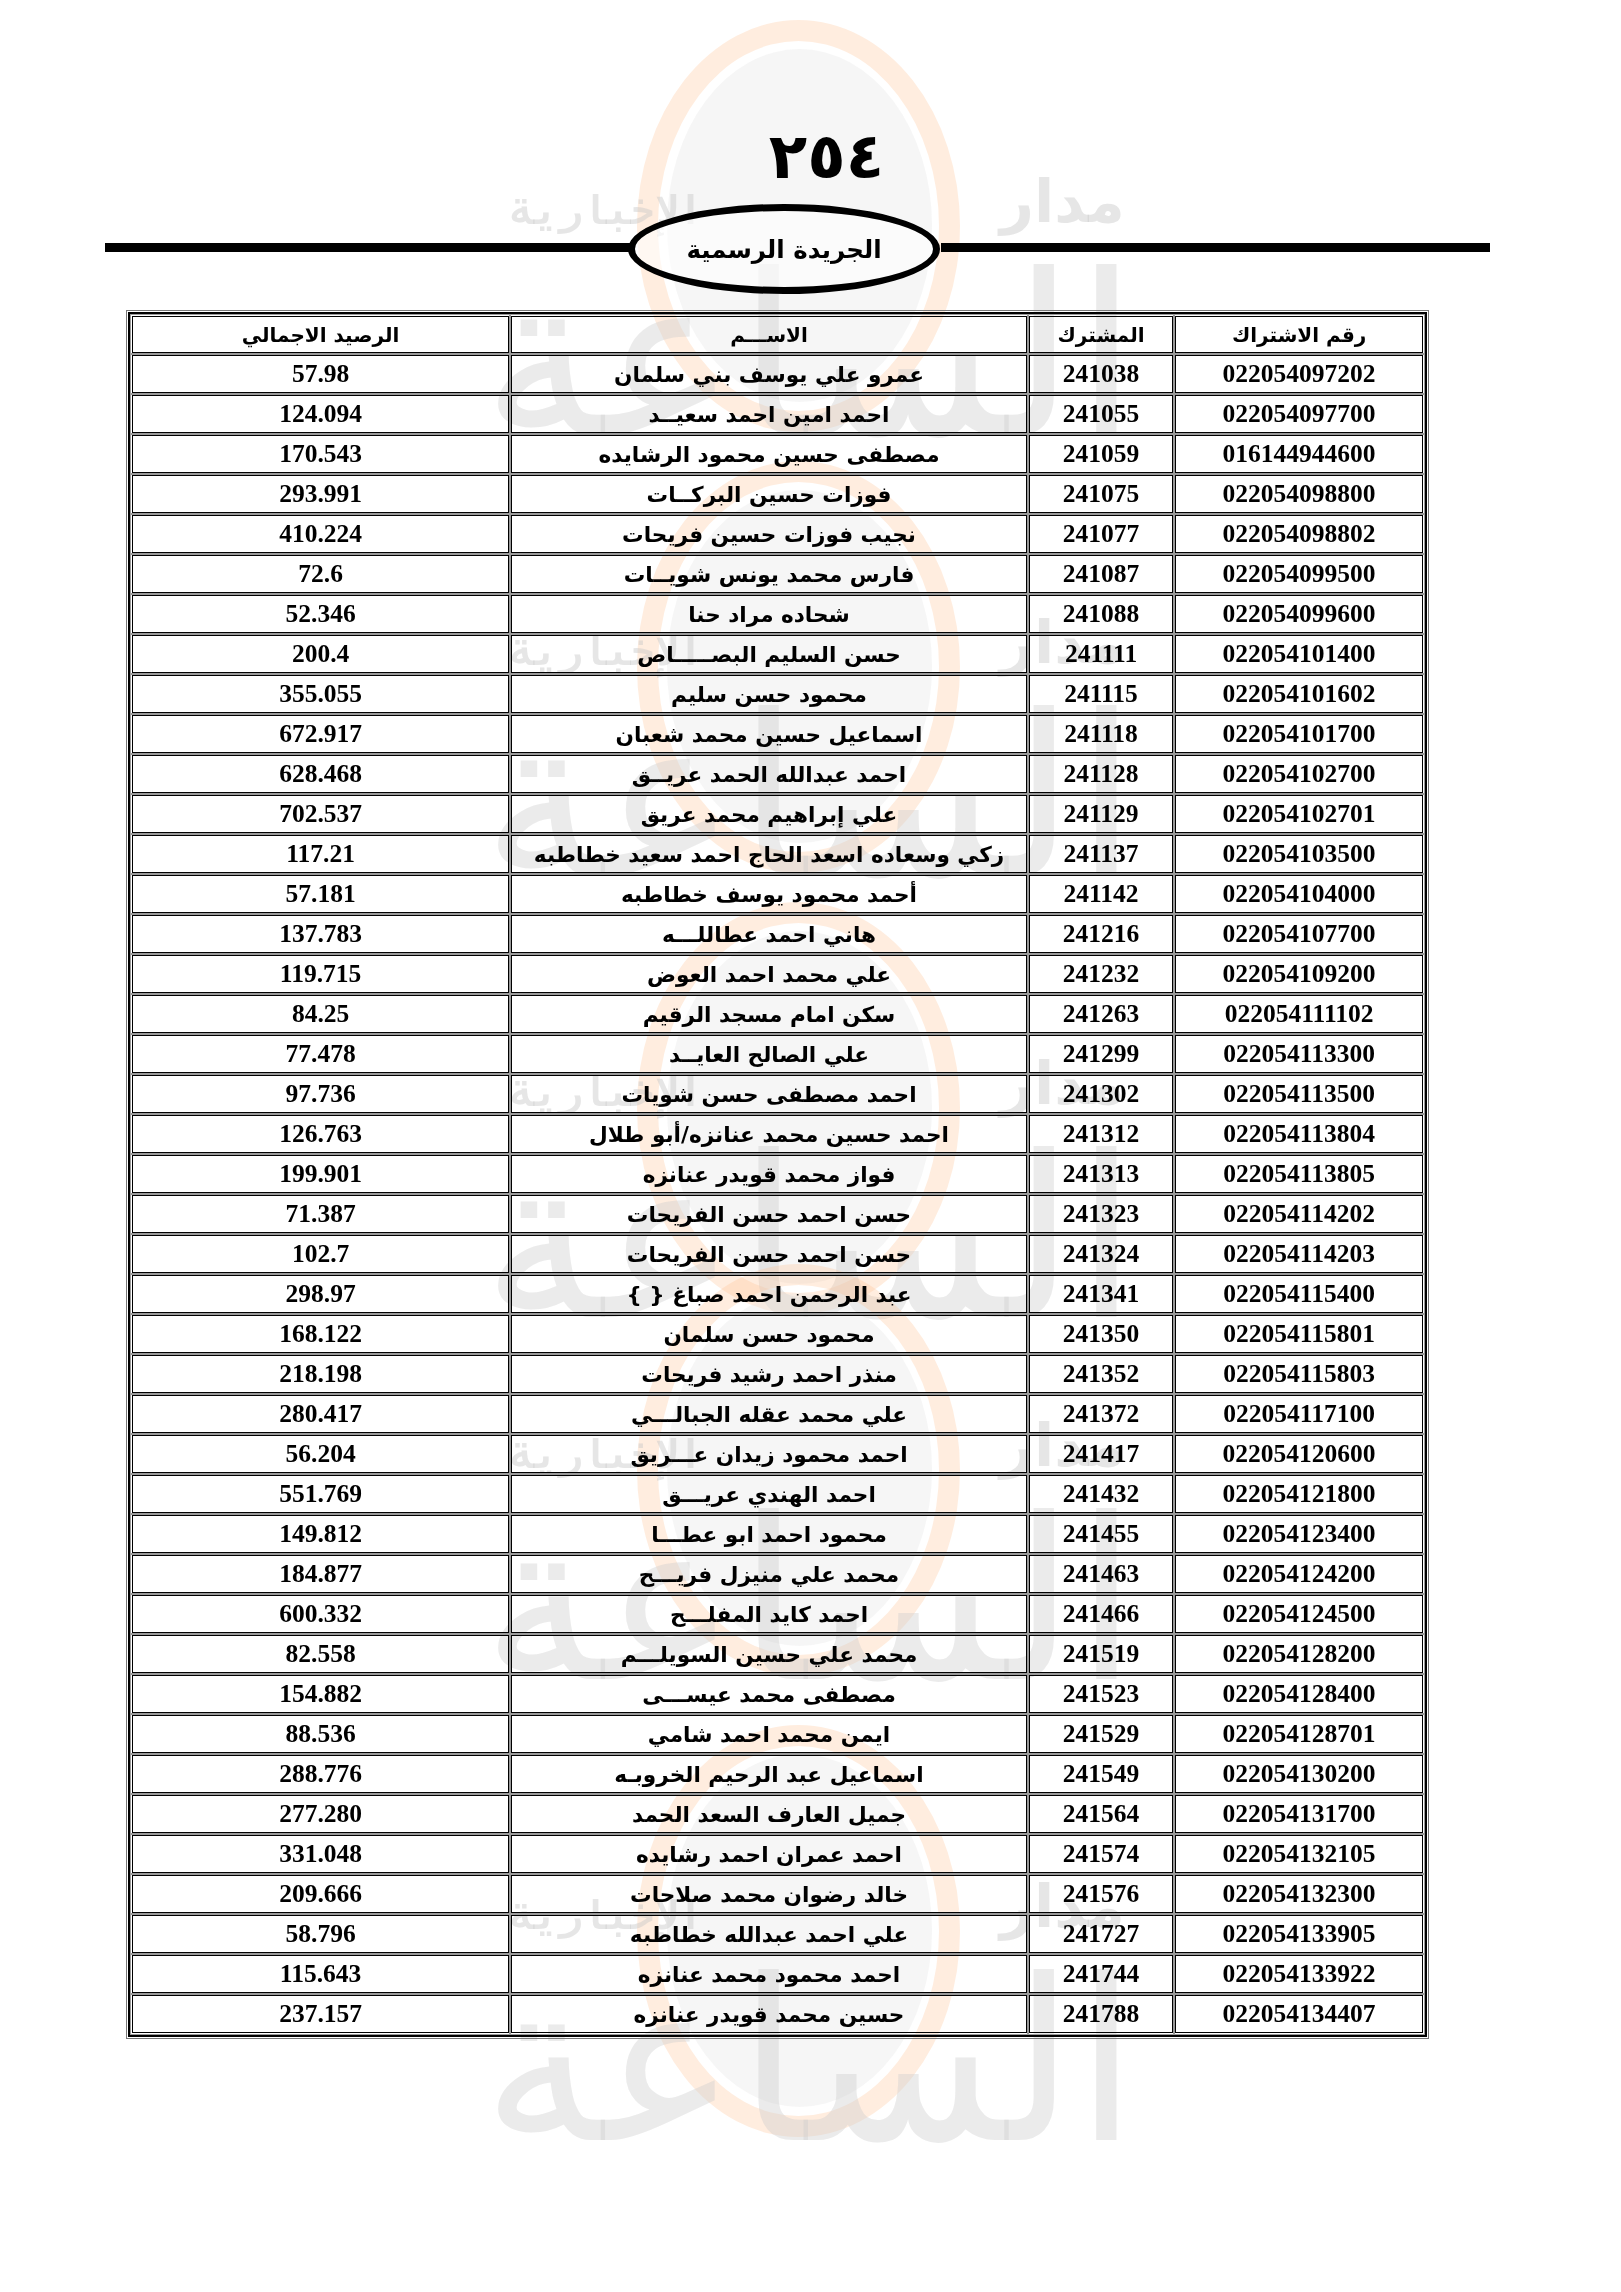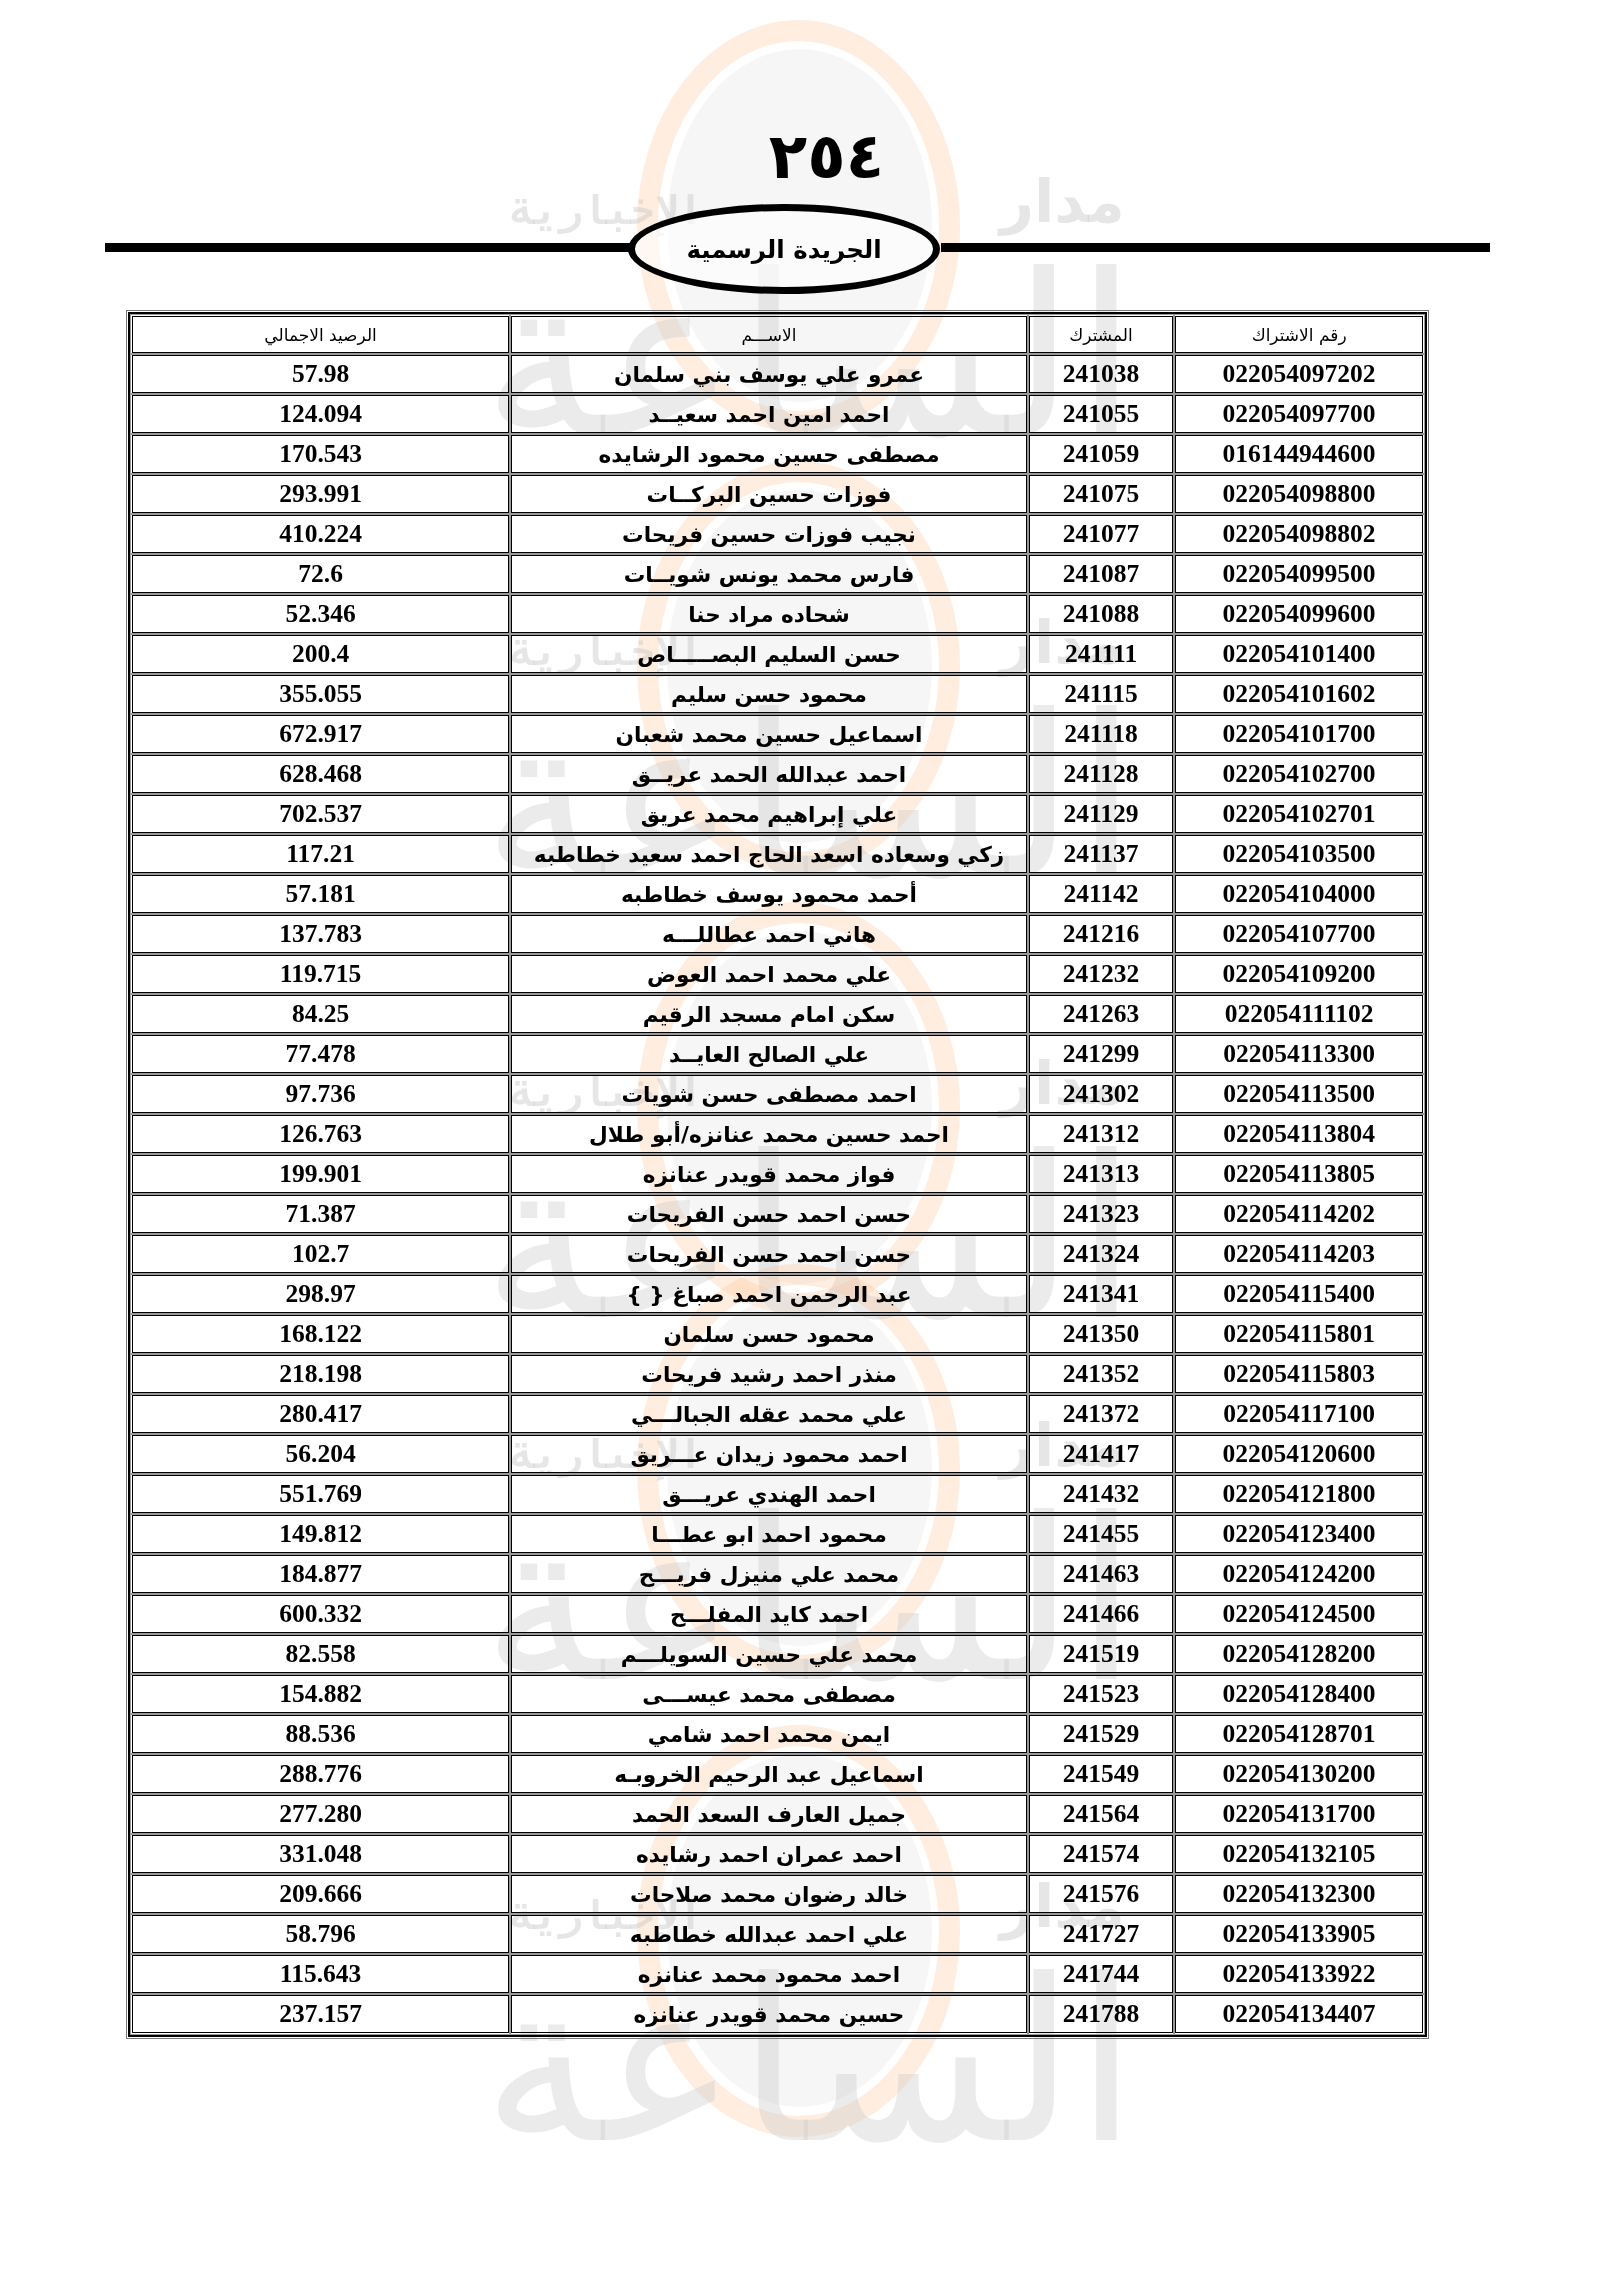--- a/index.html
+++ b/index.html
@@ -37,21 +37,21 @@
       display: flex; align-items: center; justify-content: center; z-index: 3; text-align: center;
     }
     .oval span { font-family: "DejaVu Sans", sans-serif; font-weight: bold; font-size: 24.5px; direction: rtl; }
 
     
     .tbl-wrap { position: absolute; left: 128px; top: 312px; width: 1299px; z-index: 2; }
     table { border-collapse: separate; border-spacing: 2px; width: 100%; direction: rtl;
       border: 2px solid #000; outline: 1px solid #777; outline-offset: 1px; table-layout: fixed; }
     th, td { border: 1.5px solid #000; outline: 1px solid #999; outline-offset: 1px; text-align: center; padding: 0;
       height: 36px; white-space: nowrap; overflow: hidden; }
-    th { font-family: "DejaVu Sans", sans-serif; font-weight: normal; font-size: 17px; height: 35px; }
+    th { font-family: "DejaVu Sans", sans-serif; font-weight: bold; font-size: 20px; height: 35px; }
     td { font-weight: bold; font-size: 25.5px; }
     td.name { font-family: "DejaVu Sans", sans-serif; font-size: 21.6px; direction: rtl; }
     col.c-acct { width: 247px; }
     col.c-sub { width: 144px; }
     col.c-name { width: 514px; }
     col.c-bal { width: 376px; }
   </style>
 </head>
 <body>
 

